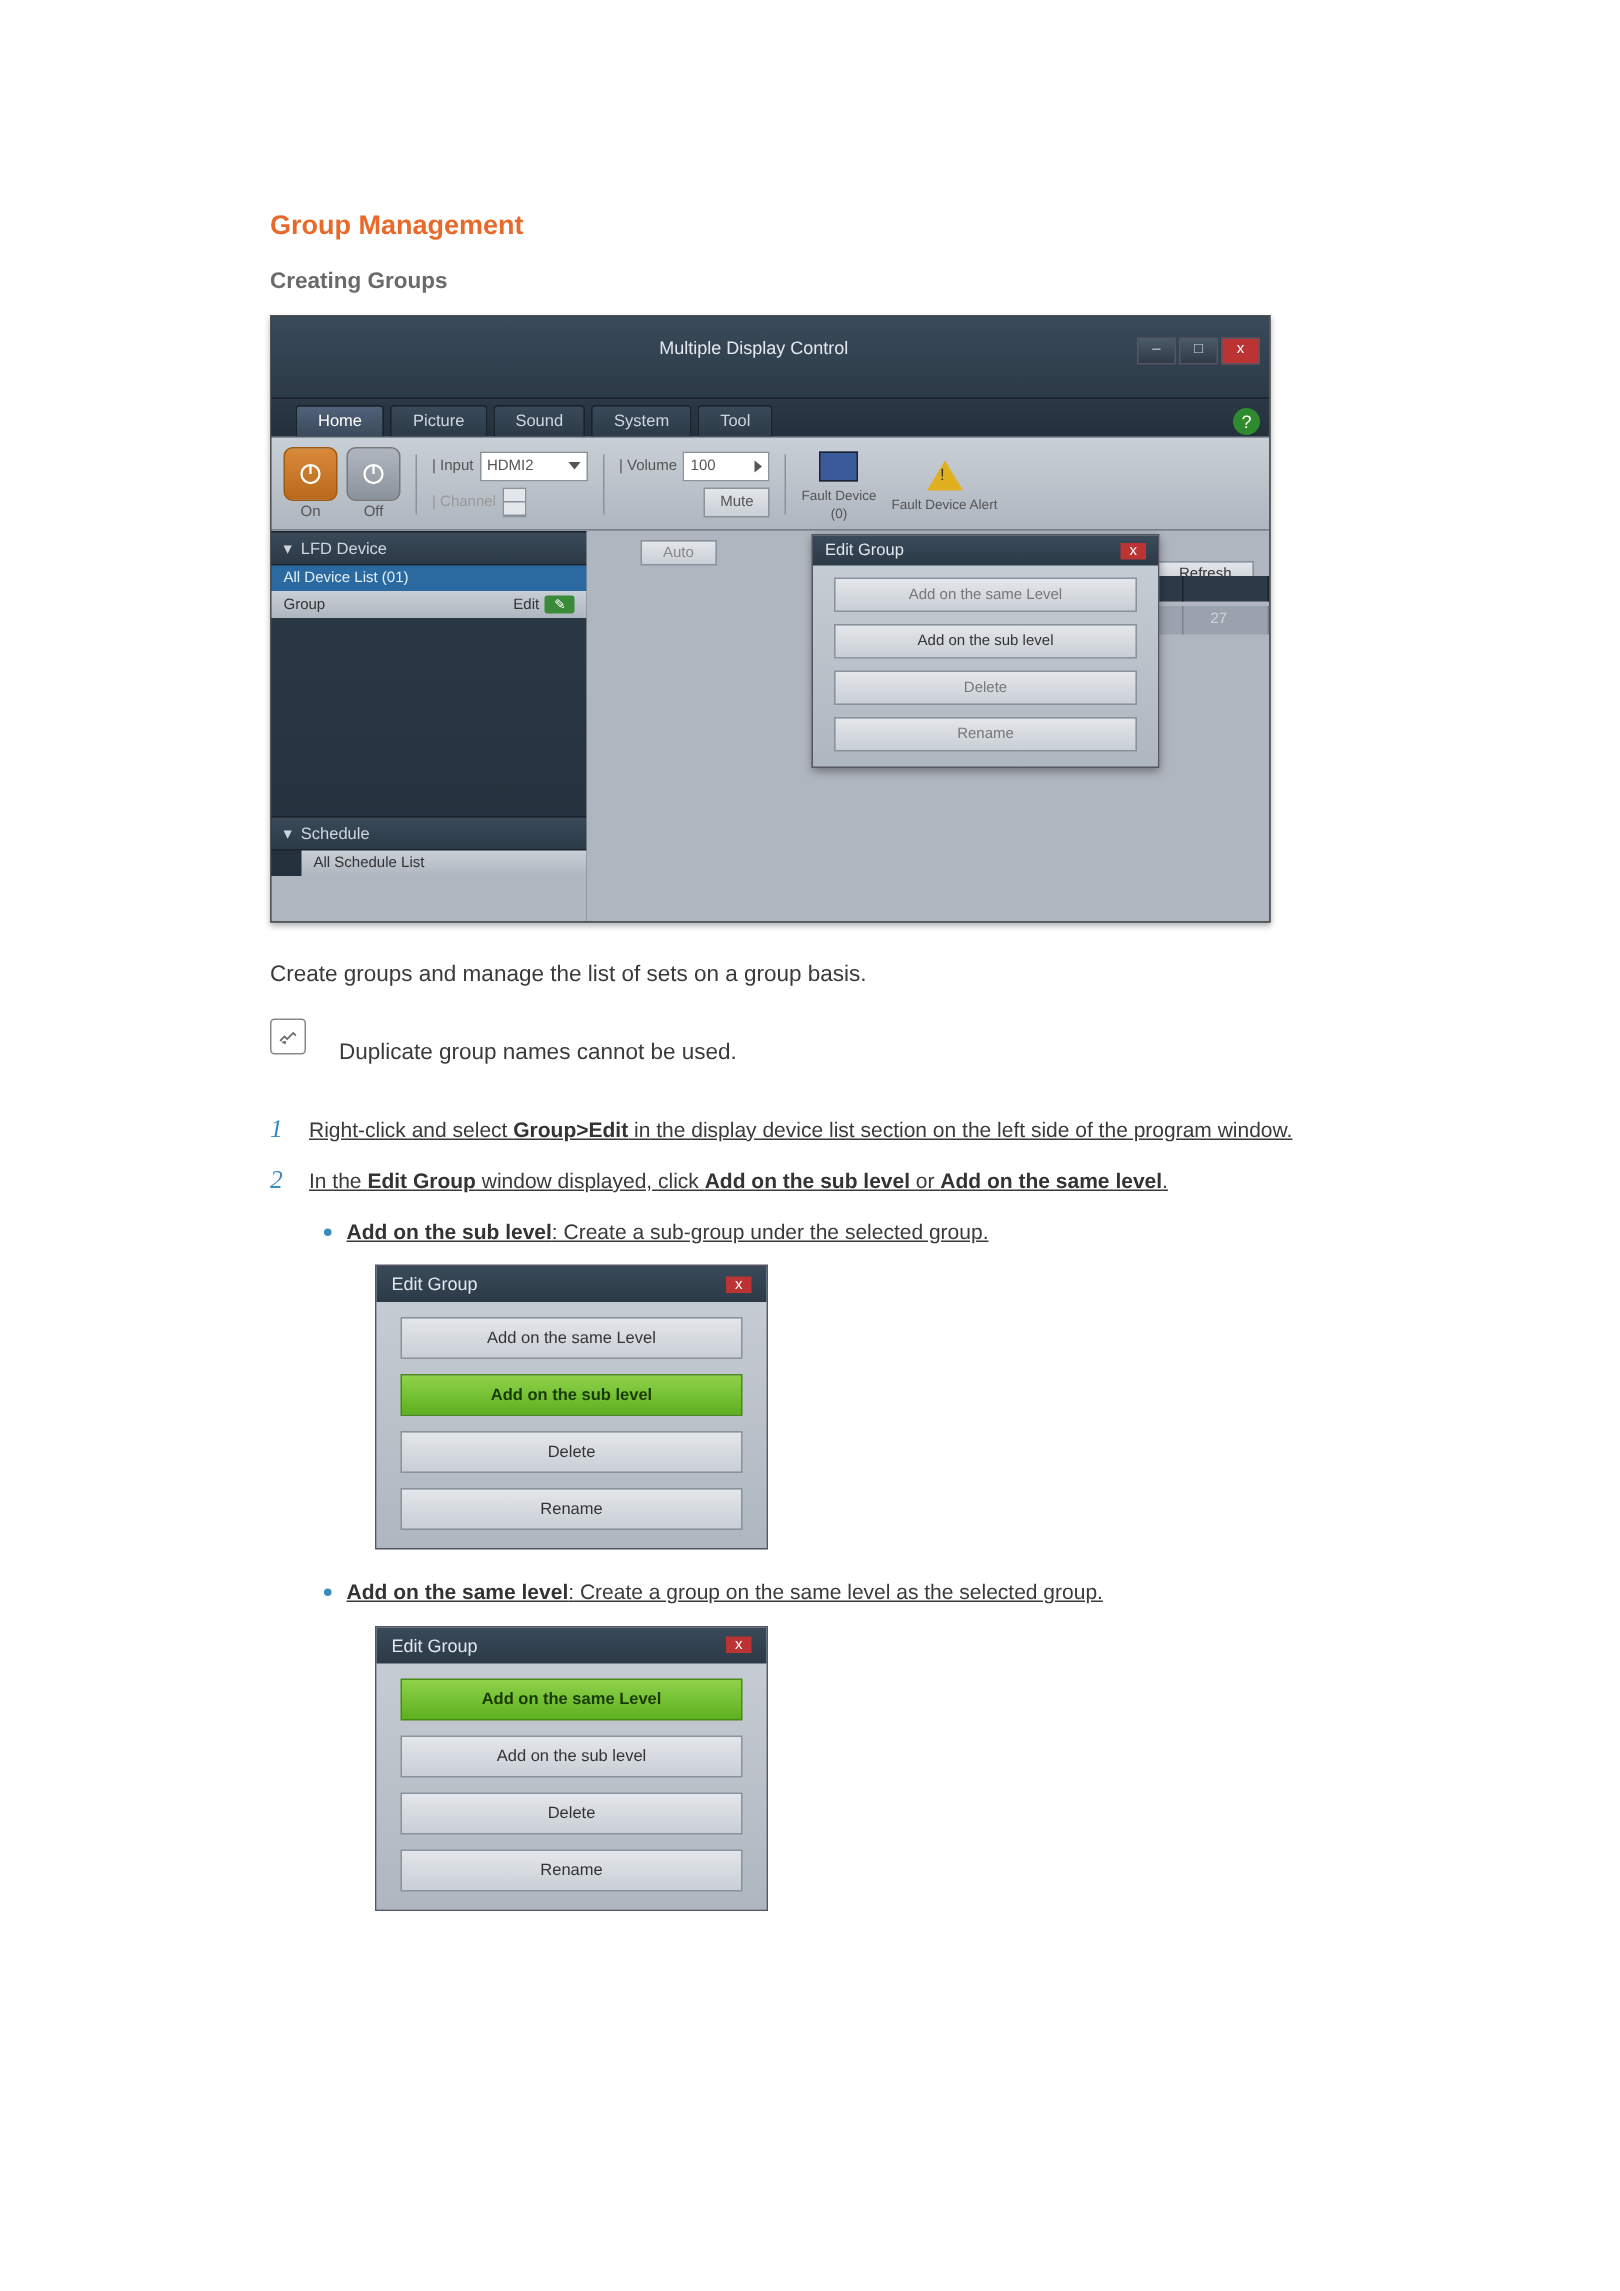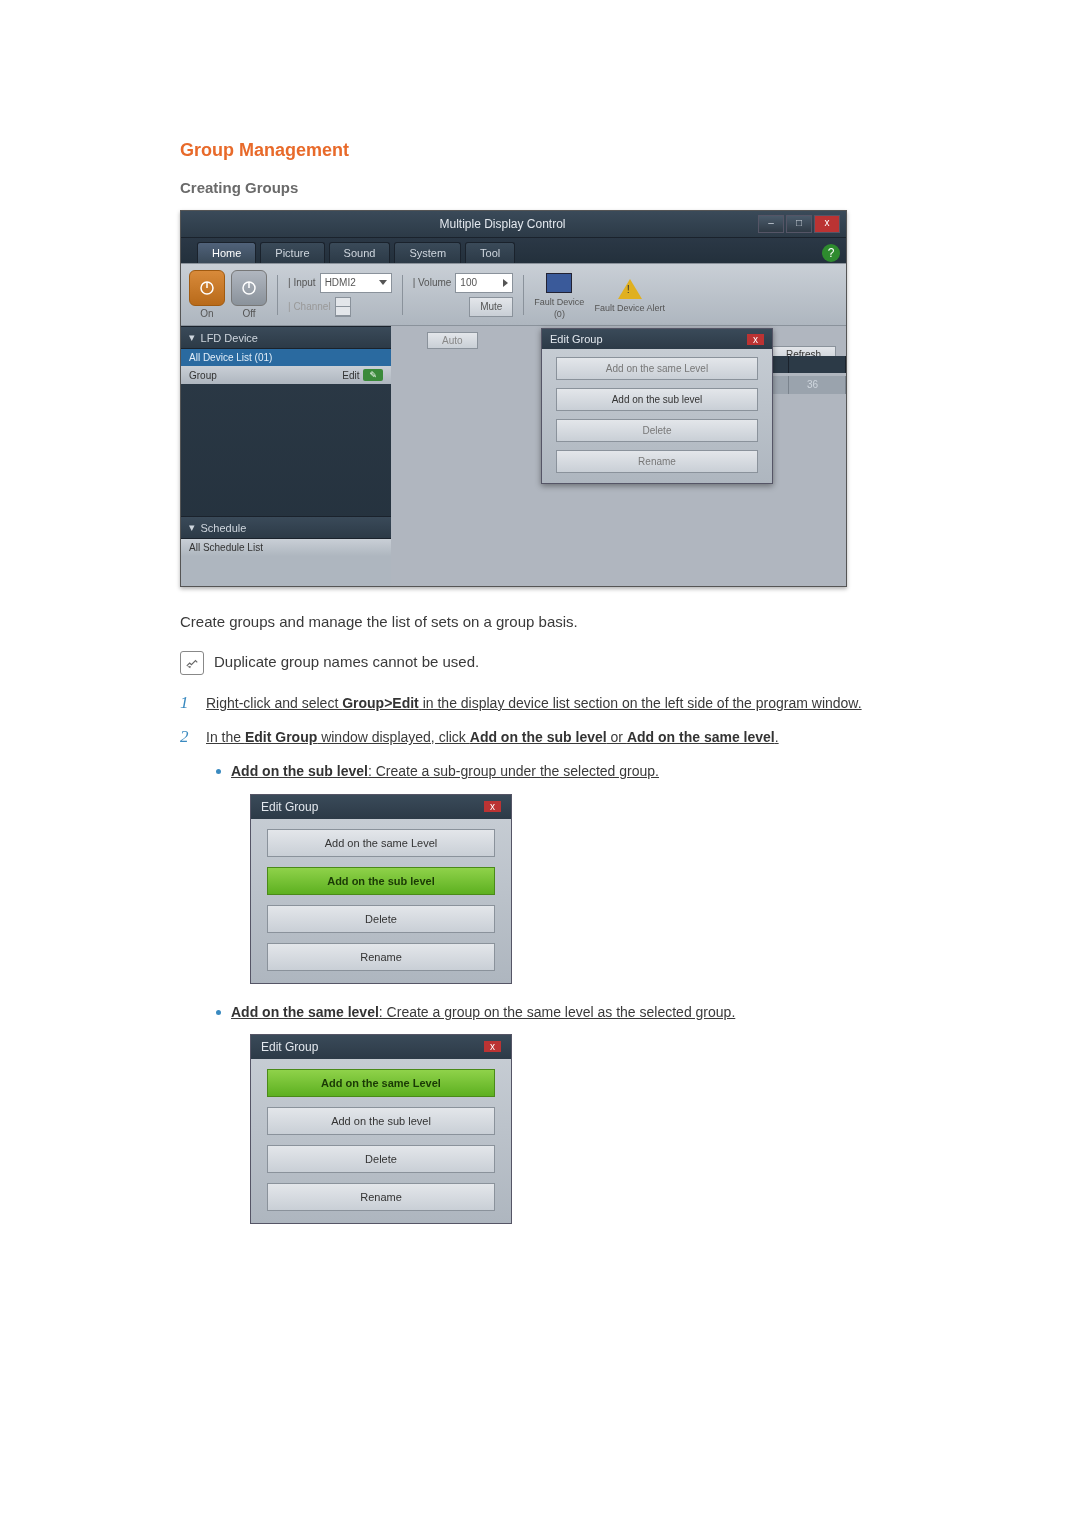--- a/index.html
+++ b/index.html
@@ -31,23 +31,23 @@
     border: 1px solid #555;
     box-shadow: 0 2px 4px rgba(0,0,0,0.3);
     margin-bottom: 24px;
     font-size: 11px;
     color: #cfd6de;
   }
   .titlebar {
     background: linear-gradient(#3a4a59,#2c3a47);
     height: 26px;
     display: flex;
-    align-items: center;
+    align-items: flex-start;
     justify-content: space-between;
-    padding: 0 6px;
+    padding: 14px 6px;
     border-bottom: 1px solid #1a222c;
   }
   .titlebar .title {
     flex: 1;
     text-align: center;
     font-size: 12px;
     color: #e3e8ee;
   }
   .win-btns {
     display: flex;
@@ -349,41 +349,41 @@
           <span style="display:flex;align-items:center;gap:4px;">
             <span>Edit</span>
             <span class="edit-chip">✎</span>
           </span>
         </div>
         <div style="flex:1"></div>
         <div class="panel-hdr">
           <span class="tri">▾</span>
           <span>Schedule</span>
         </div>
-        <div class="grp-row" style="background:linear-gradient(#c9cfd6,#aeb6bf);">
+        <div class="grp-row" style="background:linear-gradient(#c9cfd6,#aeb6bf);margin-left:20px;">
           <span>All Schedule List</span>
         </div>
         <div class="sched-body"></div>
       </div>
 
       <div class="main-area">
         <div class="auto-btn">Auto</div>
         <div class="refresh-btn">Refresh</div>
 
         <div class="grid-hdr">
           <div style="width:18px;padding:3px 6px;">Info</div>
           <div>wer</div>
           <div>Input</div>
           <div style="width:20px"></div>
         </div>
         <div class="grid-row">
           <div style="width:18px;padding:3px 6px;"></div>
           <div><span class="dot"></span></div>
           <div>HDMI2</div>
-          <div style="width:20px">36</div>
+          <div style="width:20px">27</div>
         </div>
 
         <div class="edit-popup">
           <div class="pp-title">
             <span>Edit Group</span>
             <span class="pp-close">x</span>
           </div>
           <div class="pp-btn">Add on the same Level</div>
           <div class="pp-btn enabled">Add on the sub level</div>
           <div class="pp-btn">Delete</div>
@@ -396,21 +396,21 @@
   <p class="body-text">Create groups and manage the list of sets on a group basis.</p>
 
   <div class="note-row">
     <div class="note-icon">
       <svg viewBox="0 0 24 24">
           <path d="M3 17l5-5 3 3 7-7 3 3" fill="none" stroke="#666" stroke-width="2"></path>
           <path d="M3 4l18 16" stroke="#666" stroke-width="1" fill="none" opacity="0"></path>
           <path d="M4 18l6-1-1 4z" fill="#666"></path>
         </svg>
     </div>
-    <div class="body-text" style="margin:0">Duplicate group names cannot be used.</div>
+    <div class="body-text" style="margin:12px">Duplicate group names cannot be used.</div>
   </div>
 
   <div class="step-row">
     <div class="step-num">1</div>
     <div class="step-text">
       <span>Right-click and select </span><span class="bold">Group&gt;Edit</span><span> in the display device list section on the left side of the program window.</span>
     </div>
   </div>
 
   <div class="step-row">

